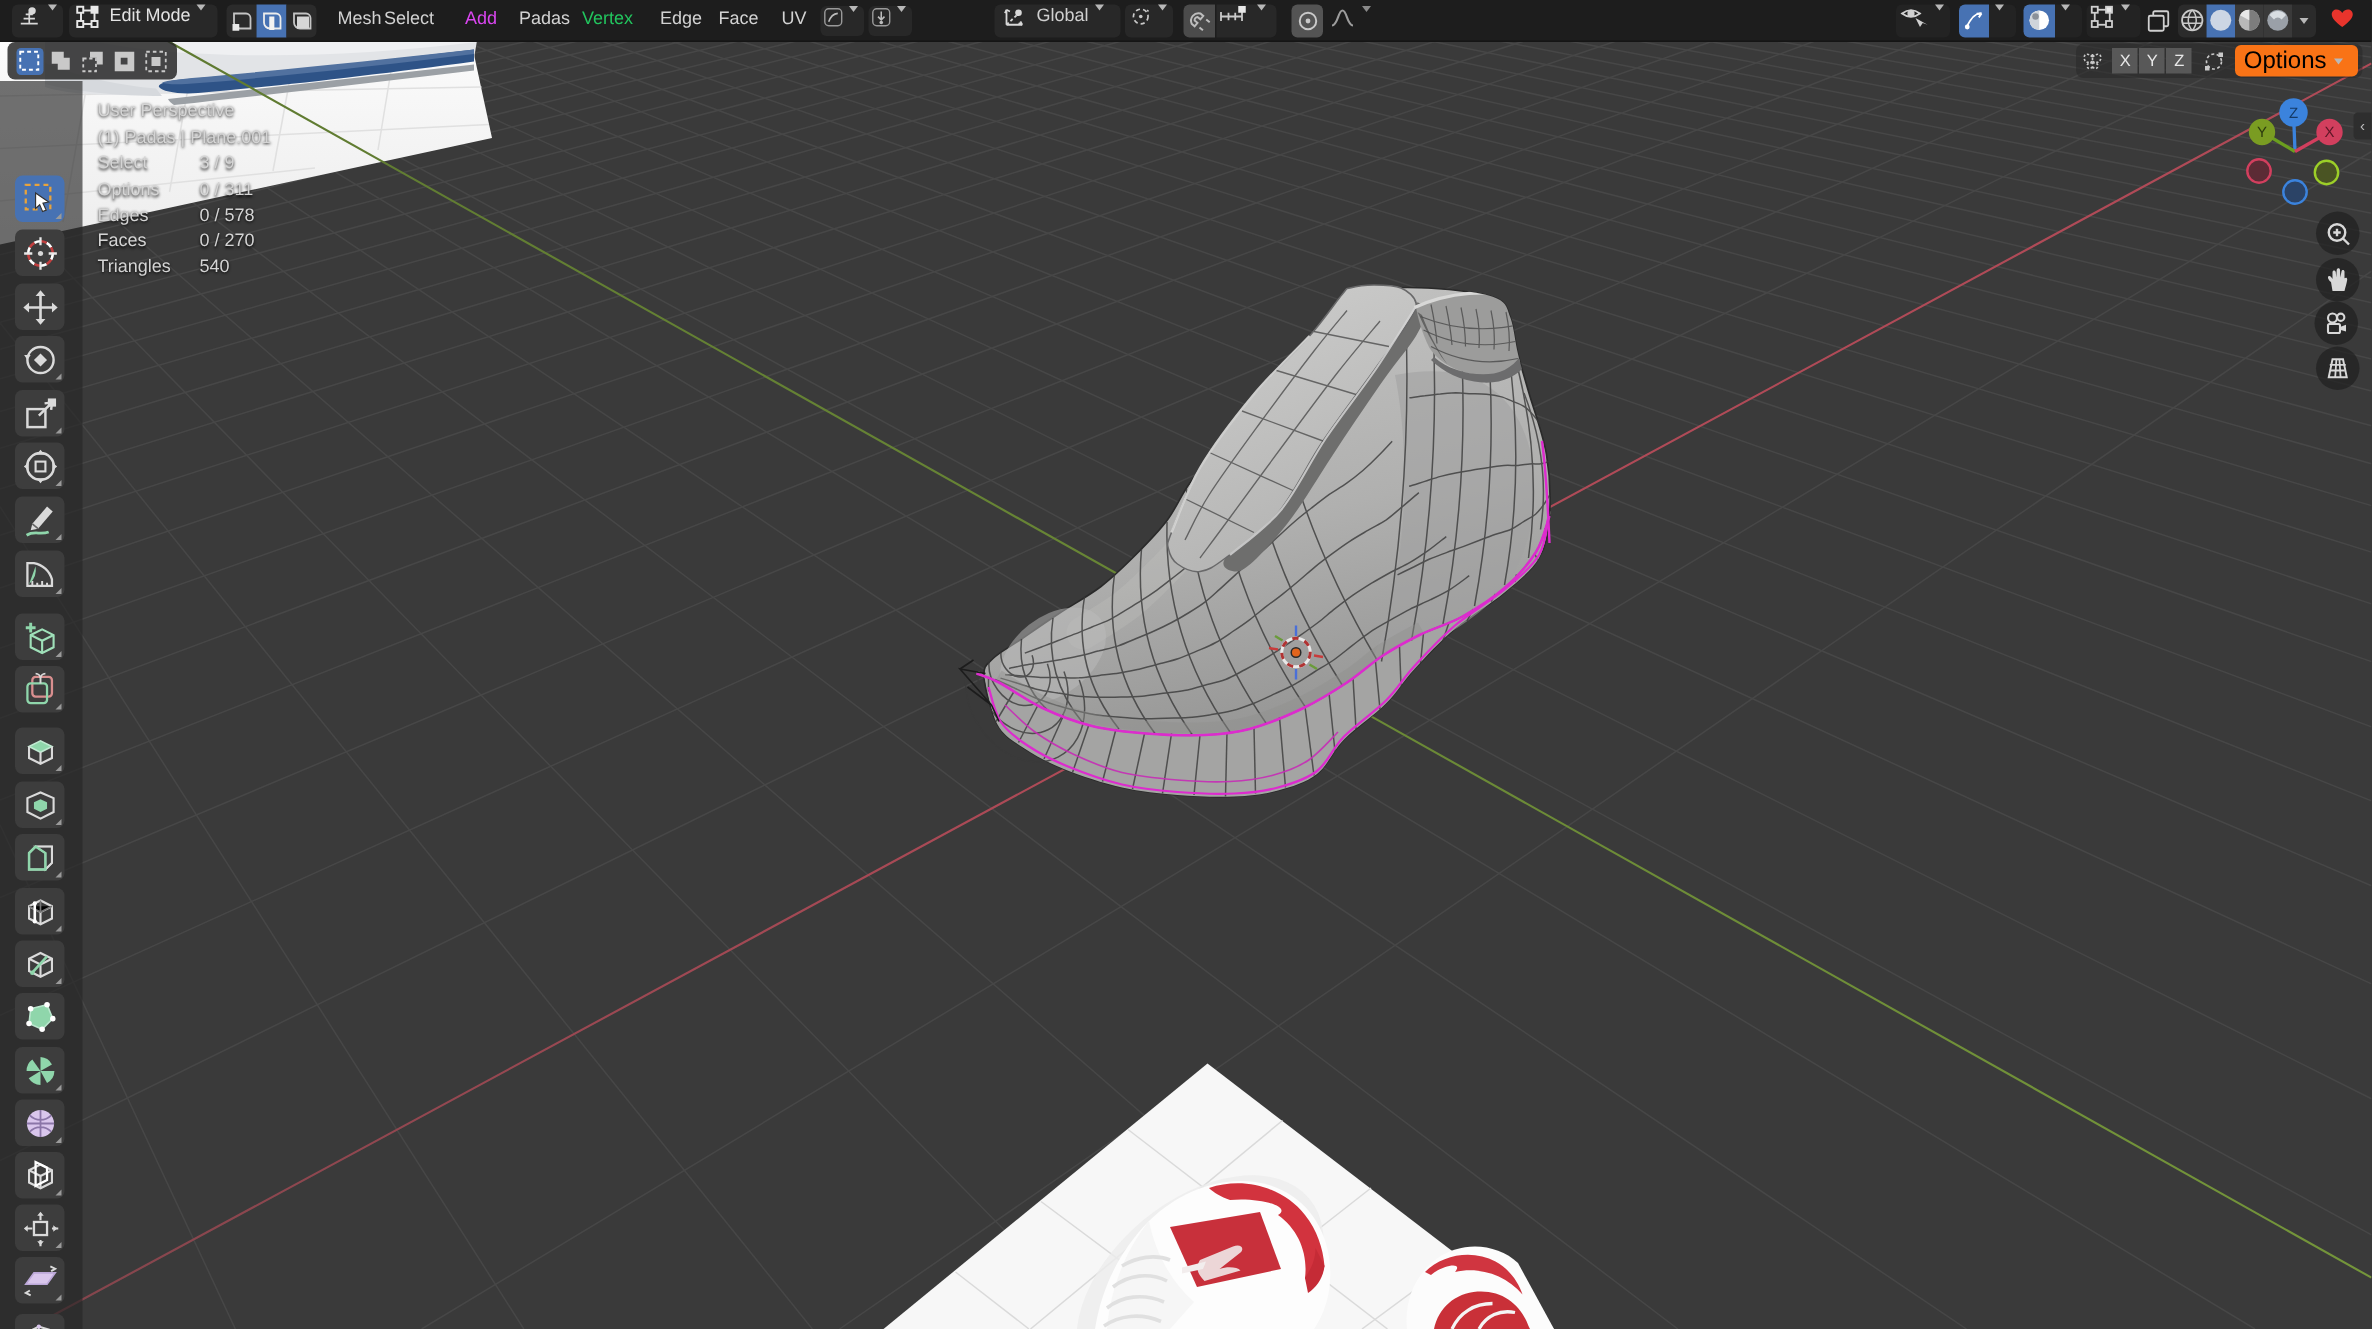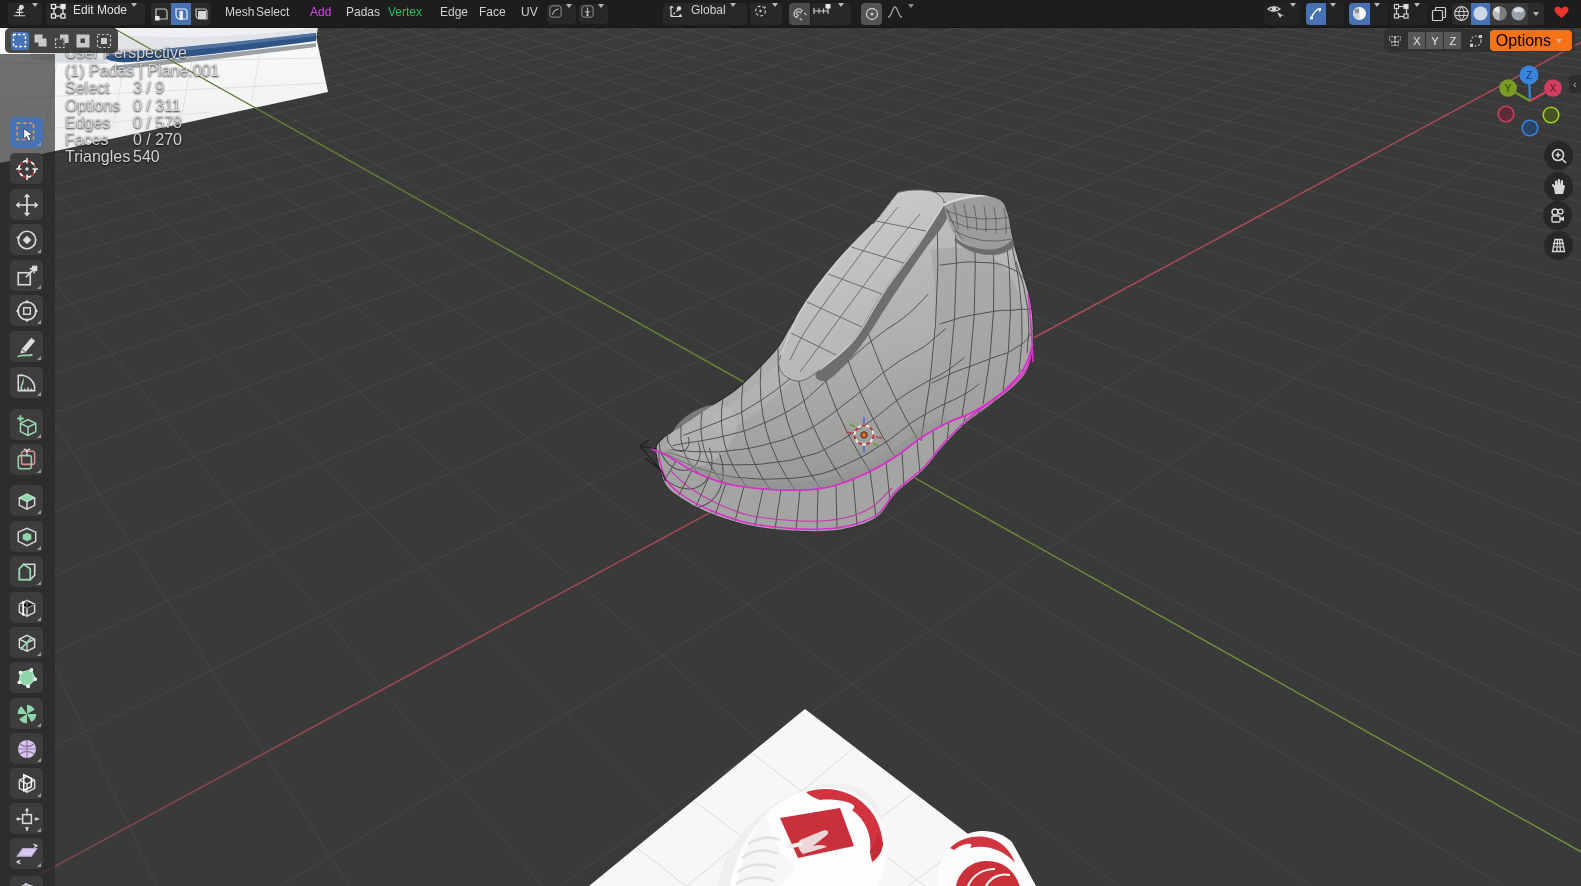--- a/index.html
+++ b/index.html
@@ -4,21 +4,21 @@
 html,body{width:1581px;height:886px;overflow:hidden;background:#3a3a3a;font-family:"Liberation Sans",sans-serif}
 #hdr{position:absolute;left:0;top:0;width:1581px;height:27px;background:#1d1d1d;box-shadow:0 1px 0 #151515;display:flex;align-items:center;z-index:30;color:#cfcfcf;font-size:12px}
 .btn{background:#282828;border-radius:4px;display:flex;align-items:flex-start;height:22px}
 .caret{width:0;height:0;border-left:3.5px solid transparent;border-right:3.5px solid transparent;border-top:4px solid #b8b8b8;margin:0 4px}
 #selbar{position:absolute;left:5px;top:28px;height:25px;background:rgba(40,40,40,0.85);border-radius:5px;display:flex;align-items:center;padding:0 4px;z-index:25}
 .selico{width:18px;height:18px;border-radius:3px;margin:0 1.5px;display:flex;align-items:center;justify-content:center}
 #tools{position:absolute;left:0;top:54px;width:55px;bottom:0;background:rgba(38,38,38,0.65);z-index:20}
 .tool{width:33px;height:31px;background:#3d3d3d;border-radius:5px;display:flex;align-items:center;justify-content:center;position:relative}
 .tool.act{background:#4772b3}
 .tool .tri{position:absolute;right:2px;bottom:2px;width:0;height:0;border-left:4px solid transparent;border-bottom:4px solid #9a9a9a}
-#stats{position:absolute;left:65px;top:44px;z-index:24;color:#d4d4d4;font-size:16px;line-height:17.2px;text-shadow:0 1px 2px rgba(0,0,0,0.9)}
+#stats{position:absolute;left:65px;top:65px;z-index:24;color:#d4d4d4;font-size:12px;line-height:17.2px;text-shadow:0 1px 2px rgba(0,0,0,0.9)}
 #stats .row{display:flex} #stats .lab{width:68px}
 #optrow{position:absolute;right:6px;top:29px;height:23px;display:flex;align-items:center;z-index:25;background:rgba(40,40,40,0.55);border-radius:5px;padding:0 3px}
 .xyz{width:17px;height:17px;background:#585858;color:#e8e8e8;font-size:11px;display:flex;align-items:center;justify-content:center;margin:0 0.5px}
 #navgz{position:absolute;right:0;top:55px;width:100px;height:220px;z-index:25}
 .navbtn{position:absolute;right:9px;width:29px;height:29px;border-radius:15px;background:rgba(33,33,33,0.75);display:flex;align-items:center;justify-content:center}
 #collapse{position:absolute;right:0;top:75px;width:12px;height:18px;background:#2e2e2e;border-radius:3px 0 0 3px;color:#bbb;font-size:10px;display:flex;align-items:center;justify-content:center;z-index:26}
 </style></head><body>
 <svg width="1581" height="886" style="position:absolute;left:0;top:0">
 <defs>
 <linearGradient id="gx" x1="0" y1="1" x2="1" y2="0">

